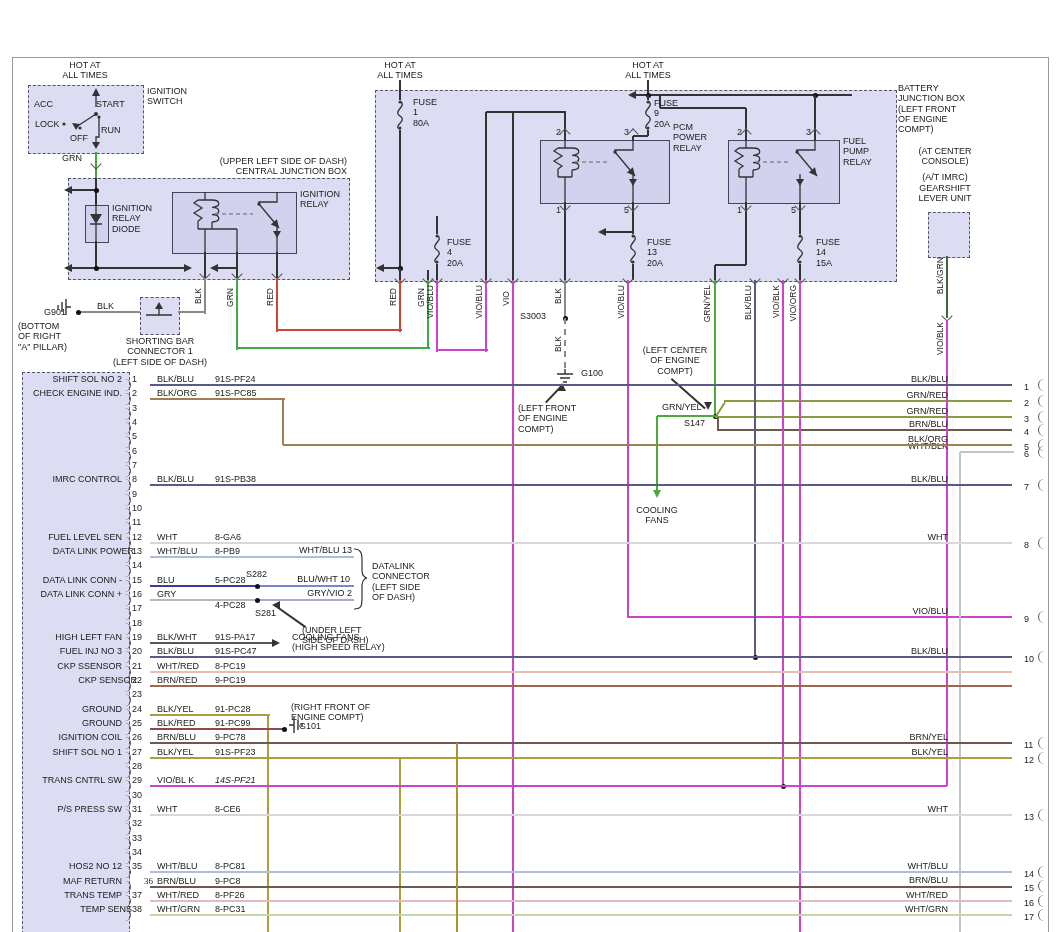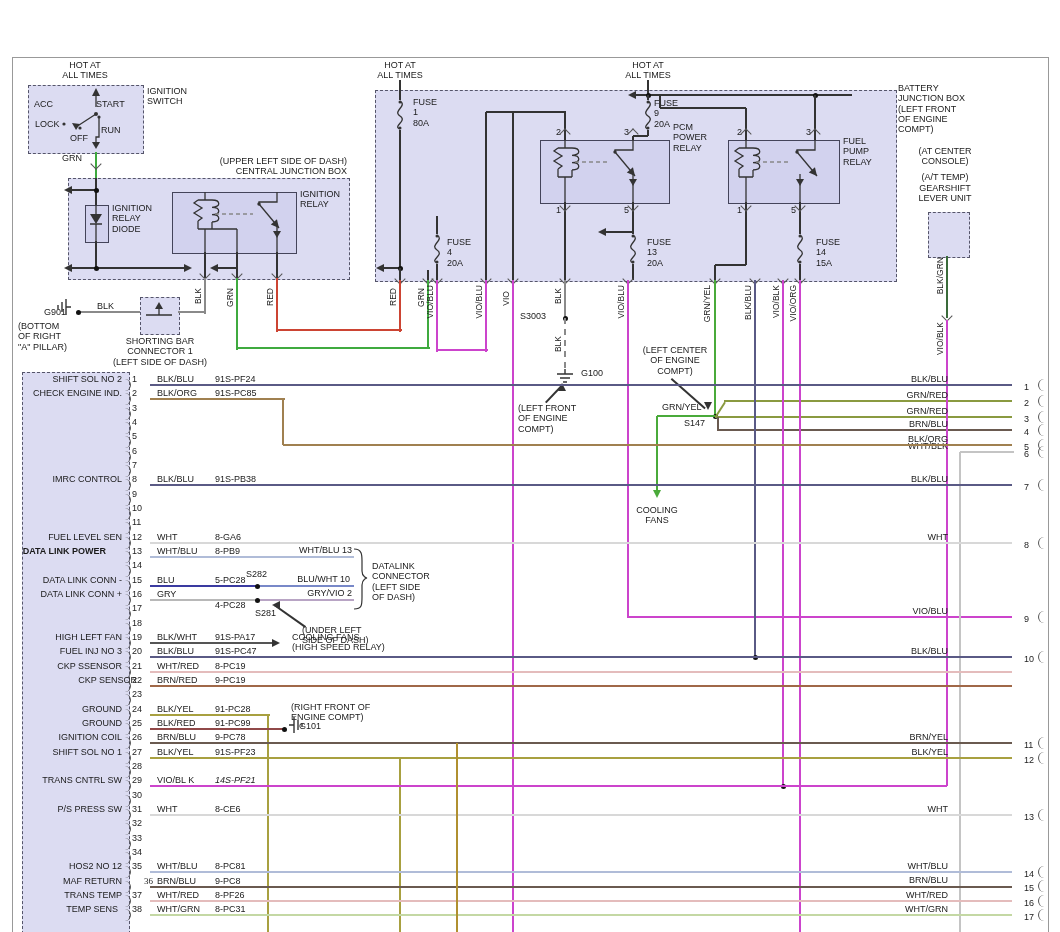--- a/index.html
+++ b/index.html
@@ -105,21 +105,21 @@
     <div class="num" style="left:624px;top:127px">3</div>
     <div class="num" style="left:556px;top:205px">1</div>
     <div class="num" style="left:624px;top:205px">5</div>
     <div class="num" style="left:737px;top:127px">2</div>
     <div class="num" style="left:806px;top:127px">3</div>
     <div class="num" style="left:737px;top:205px">1</div>
     <div class="num" style="left:791px;top:205px">5</div>
 
     <div class="t tc" style="left:903px;top:146px;width:84px">(AT CENTER
 CONSOLE)</div>
-    <div class="t tc" style="left:903px;top:172px;width:84px">(A/T TEMP)</div>
+    <div class="t tc" style="left:903px;top:172px;width:84px">(A/T IMRC)</div>
     <div class="t tc" style="left:903px;top:183px;width:84px">GEARSHIFT
 LEVER UNIT</div>
     <div class="box" style="left:928px;top:212px;width:40px;height:44px"></div>
 
     <div class="t" style="left:520px;top:311px">S3003</div>
     <div class="t" style="left:581px;top:368px">G100</div>
     <div class="t" style="left:518px;top:403px">(LEFT FRONT
 OF ENGINE
 COMPT)</div>
     <div class="t" style="left:662px;top:402px">GRN/YEL</div>
@@ -413,21 +413,21 @@
       <div class="num" style="left: 132px; top: 503px;">10</div>
       <div class="arc-l" style="left: 123px; top: 522px;"></div>
       <div class="num" style="left: 132px; top: 517px;">11</div>
       <div class="arc-l" style="left: 123px; top: 537px;"></div>
       <div class="num" style="left: 132px; top: 532px;">12</div>
       <div class="t tr" style="left: 24px; top: 532px; width: 98px;">FUEL LEVEL SEN</div>
       <div class="t" style="left: 157px; top: 532px;">WHT</div>
       <div class="t" style="left: 215px; top: 532px;">8-GA6</div>
       <div class="arc-l" style="left: 123px; top: 551px;"></div>
       <div class="num" style="left: 132px; top: 546px;">13</div>
-      <div class="t tr" style="left: 8px; top: 546px; width: 98px; font-weight: bold;">DATA LINK POWER</div>
+      <div class="t tr" style="left: 36px; top: 546px; width: 98px;">DATA LINK POWER</div>
       <div class="t" style="left: 157px; top: 546px;">WHT/BLU</div>
       <div class="t" style="left: 215px; top: 546px;">8-PB9</div>
       <div class="arc-l" style="left: 123px; top: 565px;"></div>
       <div class="num" style="left: 132px; top: 560px;">14</div>
       <div class="arc-l" style="left: 123px; top: 580px;"></div>
       <div class="num" style="left: 132px; top: 575px;">15</div>
       <div class="t tr" style="left: 24px; top: 575px; width: 98px;">DATA LINK CONN -</div>
       <div class="t" style="left: 157px; top: 575px;">BLU</div>
       <div class="t" style="left: 215px; top: 575px;">5-PC28</div>
       <div class="arc-l" style="left: 123px; top: 594px;"></div>
@@ -511,21 +511,21 @@
       <div class="t tr" style="left: 24px; top: 876px; width: 98px;">MAF RETURN</div>
       <div class="t" style="left: 157px; top: 876px;">BRN/BLU</div>
       <div class="t" style="left: 215px; top: 876px;">9-PC8</div>
       <div class="arc-l" style="left: 123px; top: 895px;"></div>
       <div class="num" style="left: 132px; top: 890px;">37</div>
       <div class="t tr" style="left: 24px; top: 890px; width: 98px;">TRANS TEMP</div>
       <div class="t" style="left: 157px; top: 890px;">WHT/RED</div>
       <div class="t" style="left: 215px; top: 890px;">8-PF26</div>
       <div class="arc-l" style="left: 123px; top: 909px;"></div>
       <div class="num" style="left: 132px; top: 904px;">38</div>
-      <div class="t tr" style="left: 20px; top: 904px; width: 98px;">TEMP SENS</div>
+      <div class="t tr" style="left: 34px; top: 904px; width: 98px;">TEMP SENS</div>
       <div class="t" style="left: 157px; top: 904px;">WHT/GRN</div>
       <div class="t" style="left: 215px; top: 904px;">8-PC31</div>
       <div class="t tr" style="left: 868px; top: 374px; width: 80px;">BLK/BLU</div>
       <div class="num" style="left: 1024px; top: 382px;">1</div>
       <div class="arc-r" style="left: 1038px; top: 379px;"></div>
       <div class="t tr" style="left: 868px; top: 390px; width: 80px;">GRN/RED</div>
       <div class="num" style="left: 1024px; top: 398px;">2</div>
       <div class="arc-r" style="left: 1038px; top: 395px;"></div>
       <div class="t tr" style="left: 868px; top: 406px; width: 80px;">GRN/RED</div>
       <div class="num" style="left: 1024px; top: 414px;">3</div>

